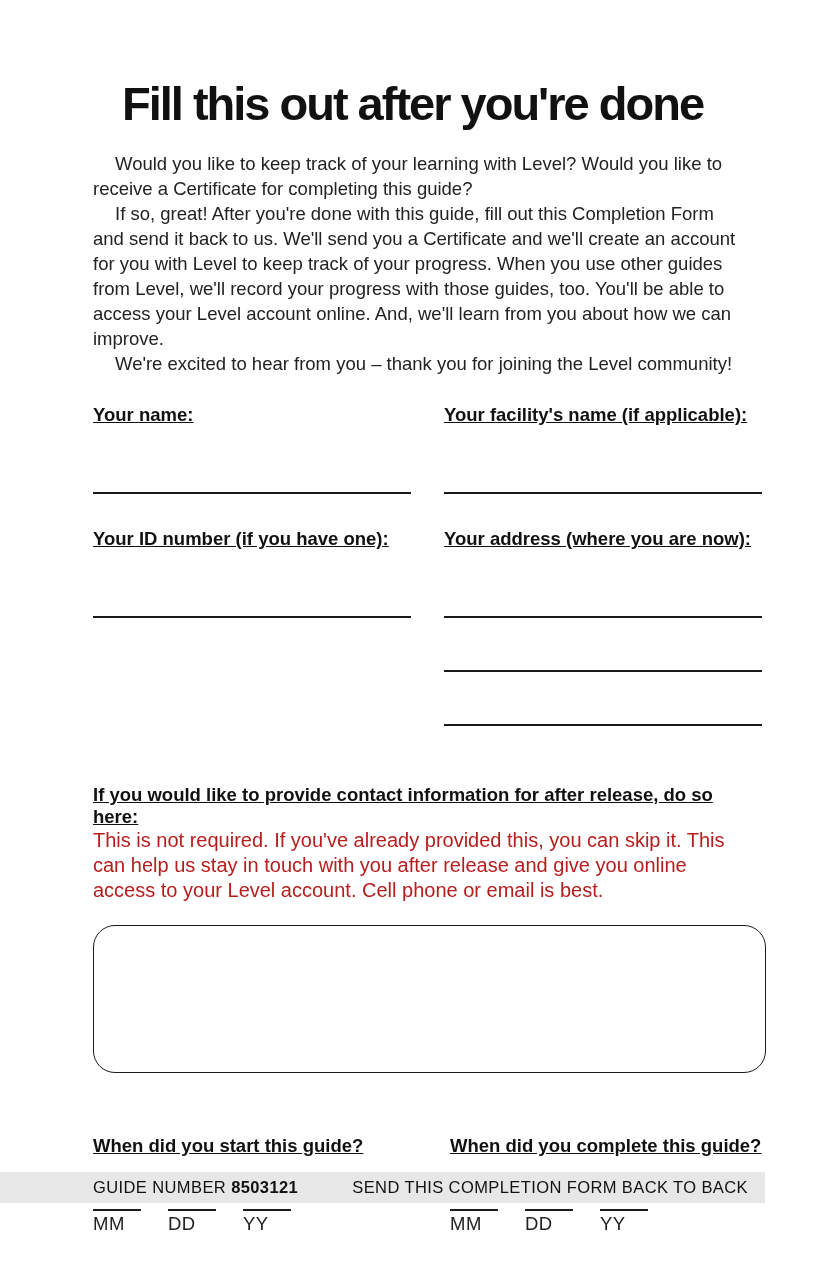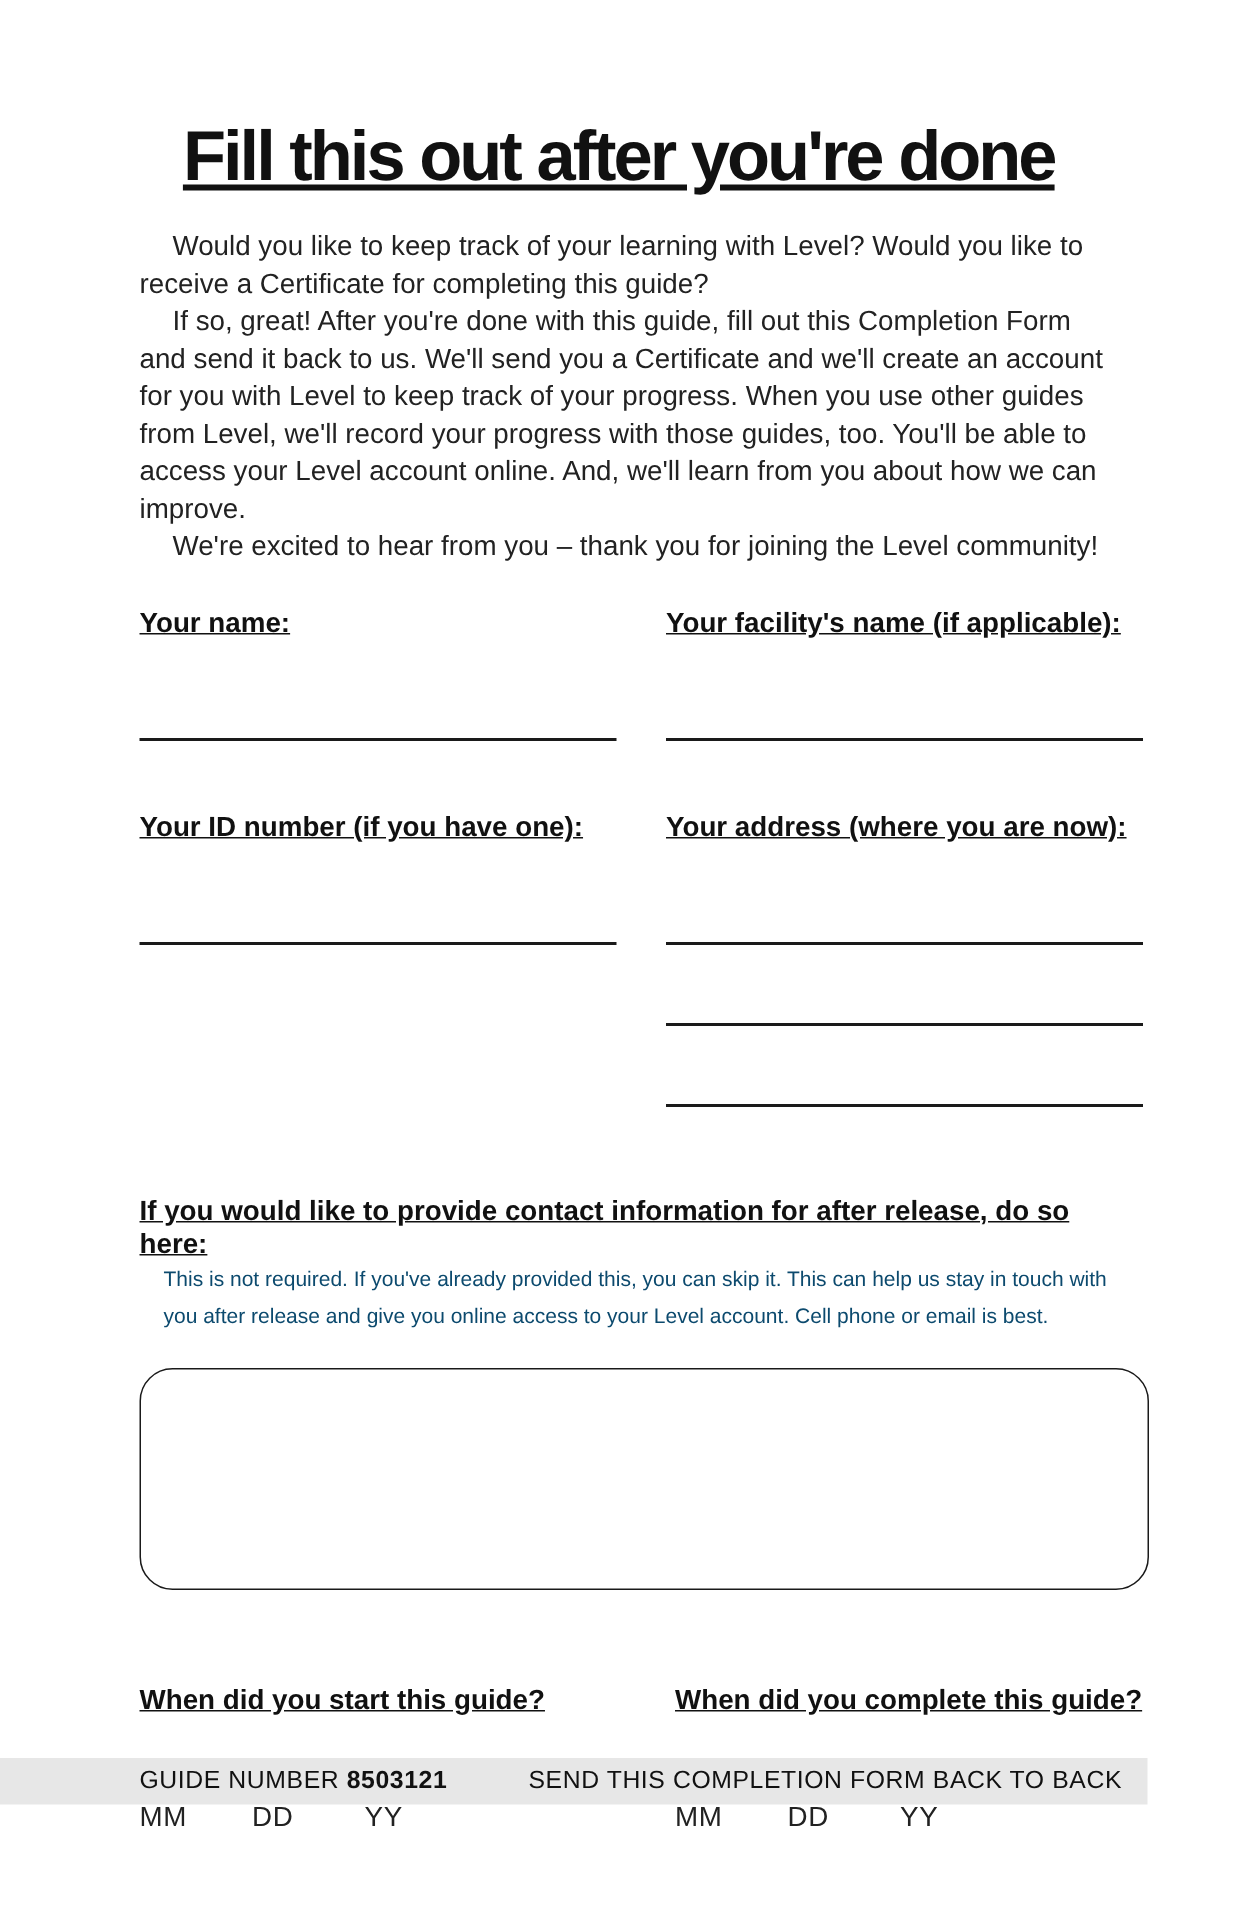--- a/index.html
+++ b/index.html
@@ -11,21 +11,20 @@
     color: #1a1a1a;
     overflow: hidden;
   }
   .page-title {
     margin-top: 76px;
     text-align: center;
     font-size: 47px;
     font-weight: bold;
     letter-spacing: -2px;
     color: #111;
-    text-decoration: underline;
   }
   .content {
     padding-left: 93px;
     padding-right: 84px;
   }
   .intro { margin-top: 20px; }
   .intro p {
     font-size: 18.5px;
     line-height: 25px;
     text-indent: 22px;
@@ -43,27 +42,26 @@
     column-gap: 33px;
     margin-top: 28px;
   }
   .write-line {
     border-bottom: 2px solid #1a1a1a;
     height: 0;
     margin-top: 66px;
     width: 100%;
   }
   .write-line + .write-line { margin-top: 52px; }
-  .row2 { margin-top: 46px; }
+  .row2 { margin-top: 34px; }
   .contact-section { margin-top: 58px; }
   .contact-section .desc {
-    font-size: 14px;
+    font-size: 20px;
     line-height: 25px;
-    color: #0c4a6e;
-    margin-left: 16px;
+    color: #b91c1c;
   }
   .contact-box {
     margin-top: 22px;
     margin-left: 93px;
     width: 673px;
     height: 148px;
     border: 1.5px solid #1a1a1a;
     border-radius: 22px;
     background: #ffffff;
   }

